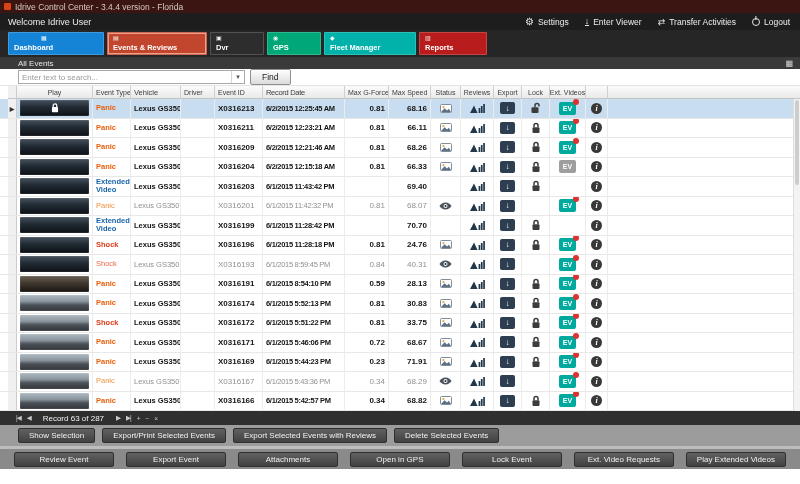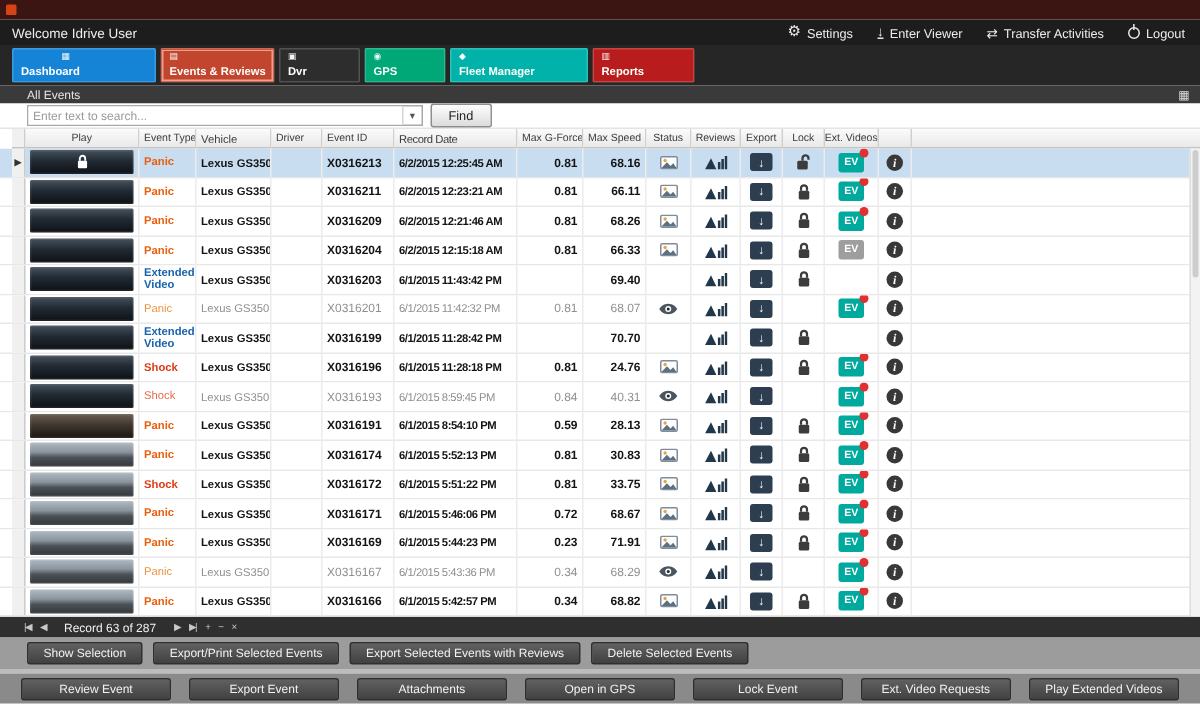--- a/index.html
+++ b/index.html
@@ -22,38 +22,38 @@
   .transfer-activities-icon { font-size:9px; }
   .logout-power-icon { width:8px; height:8px; border:1.2px solid #e8e8e8; border-radius:50%;
     display:inline-block; position:relative; }
   .logout-power-icon::after { content:""; position:absolute; left:50%; top:-3px; width:1.2px;
     height:4px; background:#e8e8e8; transform:translateX(-50%); }
 
   
   .tabbar { height:27px; background:#262626; display:flex; gap:3px; padding:2px 0 2px 8px; }
   .tab { position:relative; border-radius:1px; color:#fff; padding:2px 5px;
     border:1px solid rgba(255,255,255,.18); cursor:pointer; }
-  .tab:nth-child(1){ width:96px; } .tab:nth-child(2){ width:76px; }
+  .tab:nth-child(1){ width:96px; } .tab:nth-child(2){ width:100px; }
   .tab:nth-child(3){ width:54px; } .tab:nth-child(4){ width:54px; }
   .tab:nth-child(5){ width:92px; } .tab:nth-child(6){ width:68px; }
   .tico { font-size:6px; line-height:7px; display:block; opacity:.95; }
   .tlabel { position:absolute; left:5px; bottom:2px; font-size:7.5px; font-weight:700; white-space:nowrap; }
   .tab.active { box-shadow:inset 0 0 0 1px #eda08a; }
 
   
   .pagehead { height:15px; background:#4d4d4d; color:#fff; font-size:10.5px;
     display:flex; align-items:center; padding-left:18px; }
   .filterbar { height:12px; background:#3a3a3a; color:#e5e5e5; font-size:8px;
     display:flex; align-items:center; justify-content:space-between; padding:0 7px 0 18px; }
   .panel-ico { font-size:8px; color:#ddd; cursor:pointer; }
 
   
   .searchrow { height:17px; background:#fff; display:flex; align-items:center;
     padding-left:18px; border-bottom:1px solid #e4e4e4; }
-  .searchbox { width:264px; height:14px; border:1px solid #a9a9a9; background:#fff;
+  .searchbox { width:227px; height:14px; border:1px solid #a9a9a9; background:#fff;
     display:flex; align-items:stretch; }
   .searchbox input { flex:1; border:0; outline:0; font-size:8px; padding:0 3px;
     font-family:inherit; color:#333; }
   .searchbox input::placeholder { color:#9a9a9a; }
   .chev { width:13px; border-left:1px solid #d5d5d5; color:#555; font-size:7px;
     display:flex; align-items:center; justify-content:center; cursor:pointer; }
   .findbtn { margin-left:5px; height:16px; padding:0 11px; font-size:8.5px; color:#222;
     background:linear-gradient(#fefefe,#dcdcdc); border:1px solid #8f8f8f; border-radius:2px;
     font-family:inherit; cursor:pointer; }
 
@@ -126,20 +126,21 @@
     cursor:pointer; white-space:nowrap; }
   .fbtn2 { min-width:100px; }
 </style>
 </head>
 <body>
 
 <div class="app">
 
   <div class="titlebar">
     <span class="app-ico"></span>
+    <span>Idrive Control Center  -  3.4.4 version - Florida</span>
   </div>
 
   <div class="topbar">
     <span>Welcome Idrive User</span>
     <div class="actions" id="actions">
         <div class="action">
           <span class="aicon settings-gears-icon">⚙</span>
           <span>Settings</span>
         </div>
         <div class="action">

